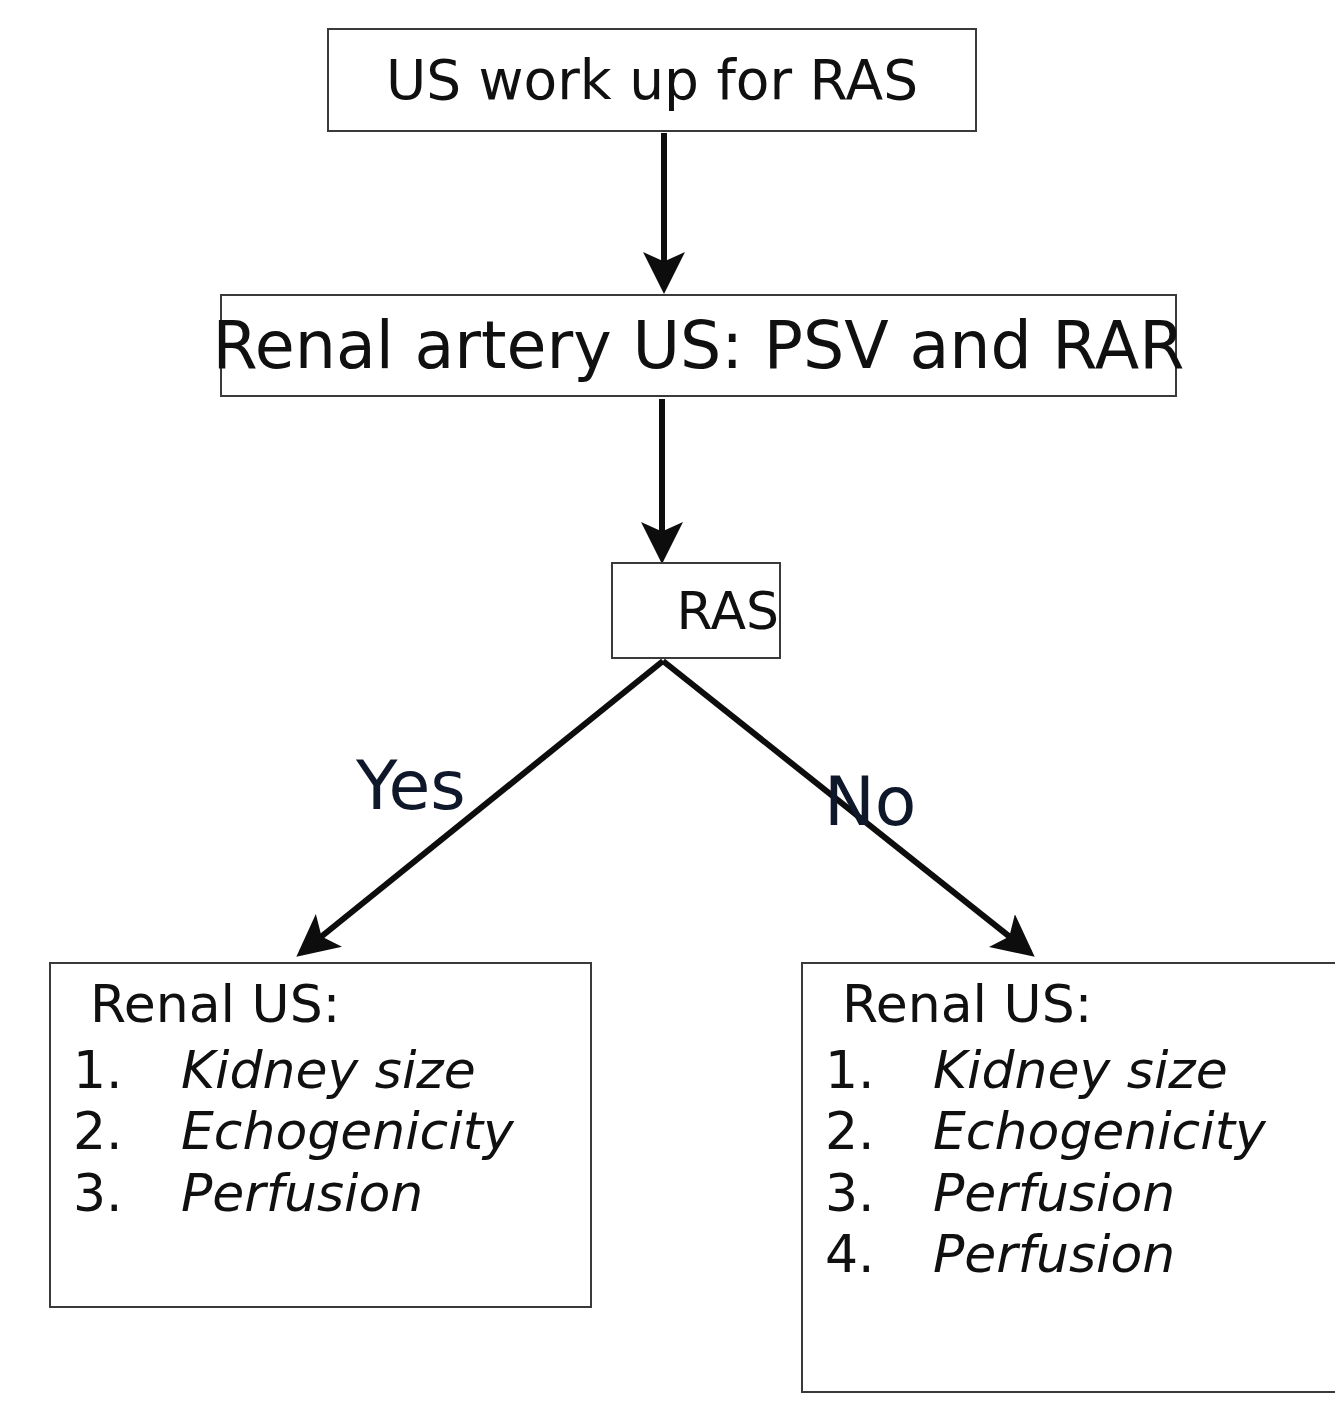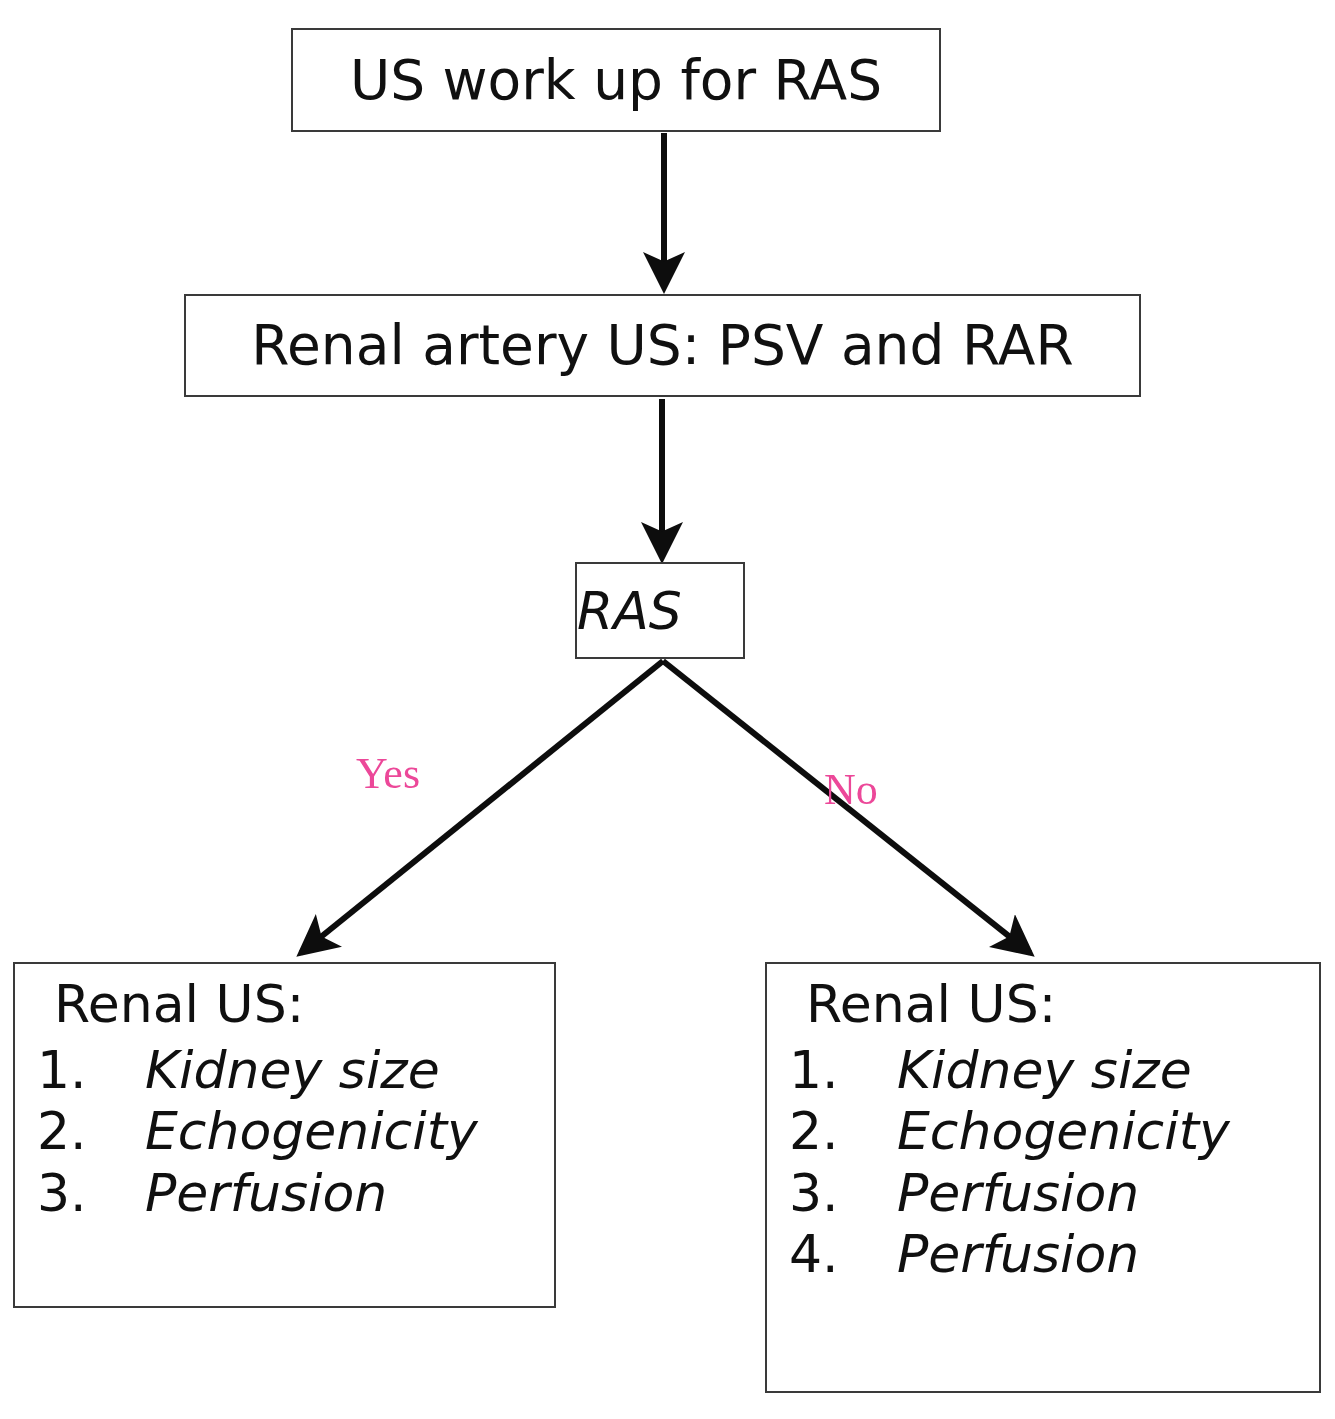--- a/index.html
+++ b/index.html
@@ -18,44 +18,44 @@
     overflow: hidden;
   }
   .node {
     position: absolute;
     box-sizing: border-box;
     background: #ffffff;
     border: 2px solid #3a3a3a;
     display: flex;
     flex-direction: column;
     justify-content: center;
+    margin-left: 36px;
   }
   .node-title {
     font-family: "DejaVu Sans", sans-serif;
     color: #101010;
     white-space: nowrap;
   }
 
   
   #node-start {
     left: 291px; top: 28px; width: 650px; height: 104px;
     align-items: center;
   }
   #node-start .node-title { font-size: 55px; line-height: 1; }
 
   #node-measure {
     left: 184px; top: 294px; width: 957px; height: 103px;
     align-items: center;
   }
-  #node-measure .node-title { font-size: 55px; line-height: 1; }
+  #node-measure .node-title { font-size: 65px; line-height: 1; }
 
   #node-decision {
     left: 575px; top: 562px; width: 170px; height: 97px;
-    align-items: flex-start;
-    font-style: italic;
+    align-items: flex-end;
   }
   #node-decision .node-title { font-size: 52px; line-height: 1; }
 
   #node-yes-outcome {
     left: 13px; top: 962px; width: 543px; height: 346px;
     justify-content: flex-start;
     padding: 14px 0 0 0;
   }
   #node-no-outcome {
     left: 765px; top: 962px; width: 556px; height: 431px;
@@ -87,25 +87,24 @@
   }
   .item-num {
     width: 108px;
     flex: 0 0 108px;
   }
   .item-text { flex: 0 0 auto; font-style: italic; }
 
   
   .edge-label {
     position: absolute;
-    font-size: 44px;
+    font-size: 68px;
     line-height: 1;
-    color: #ec4899;
+    color: #0f172a;
     white-space: nowrap;
-    font-family: Liberation Serif, serif;
   }
   #label-yes { left: 356px; top: 752px; }
   #label-no  { left: 824px; top: 768px; }
 
   
   #connectors {
     position: absolute;
     left: 0; top: 0;
     width: 1335px;
     height: 1419px;

